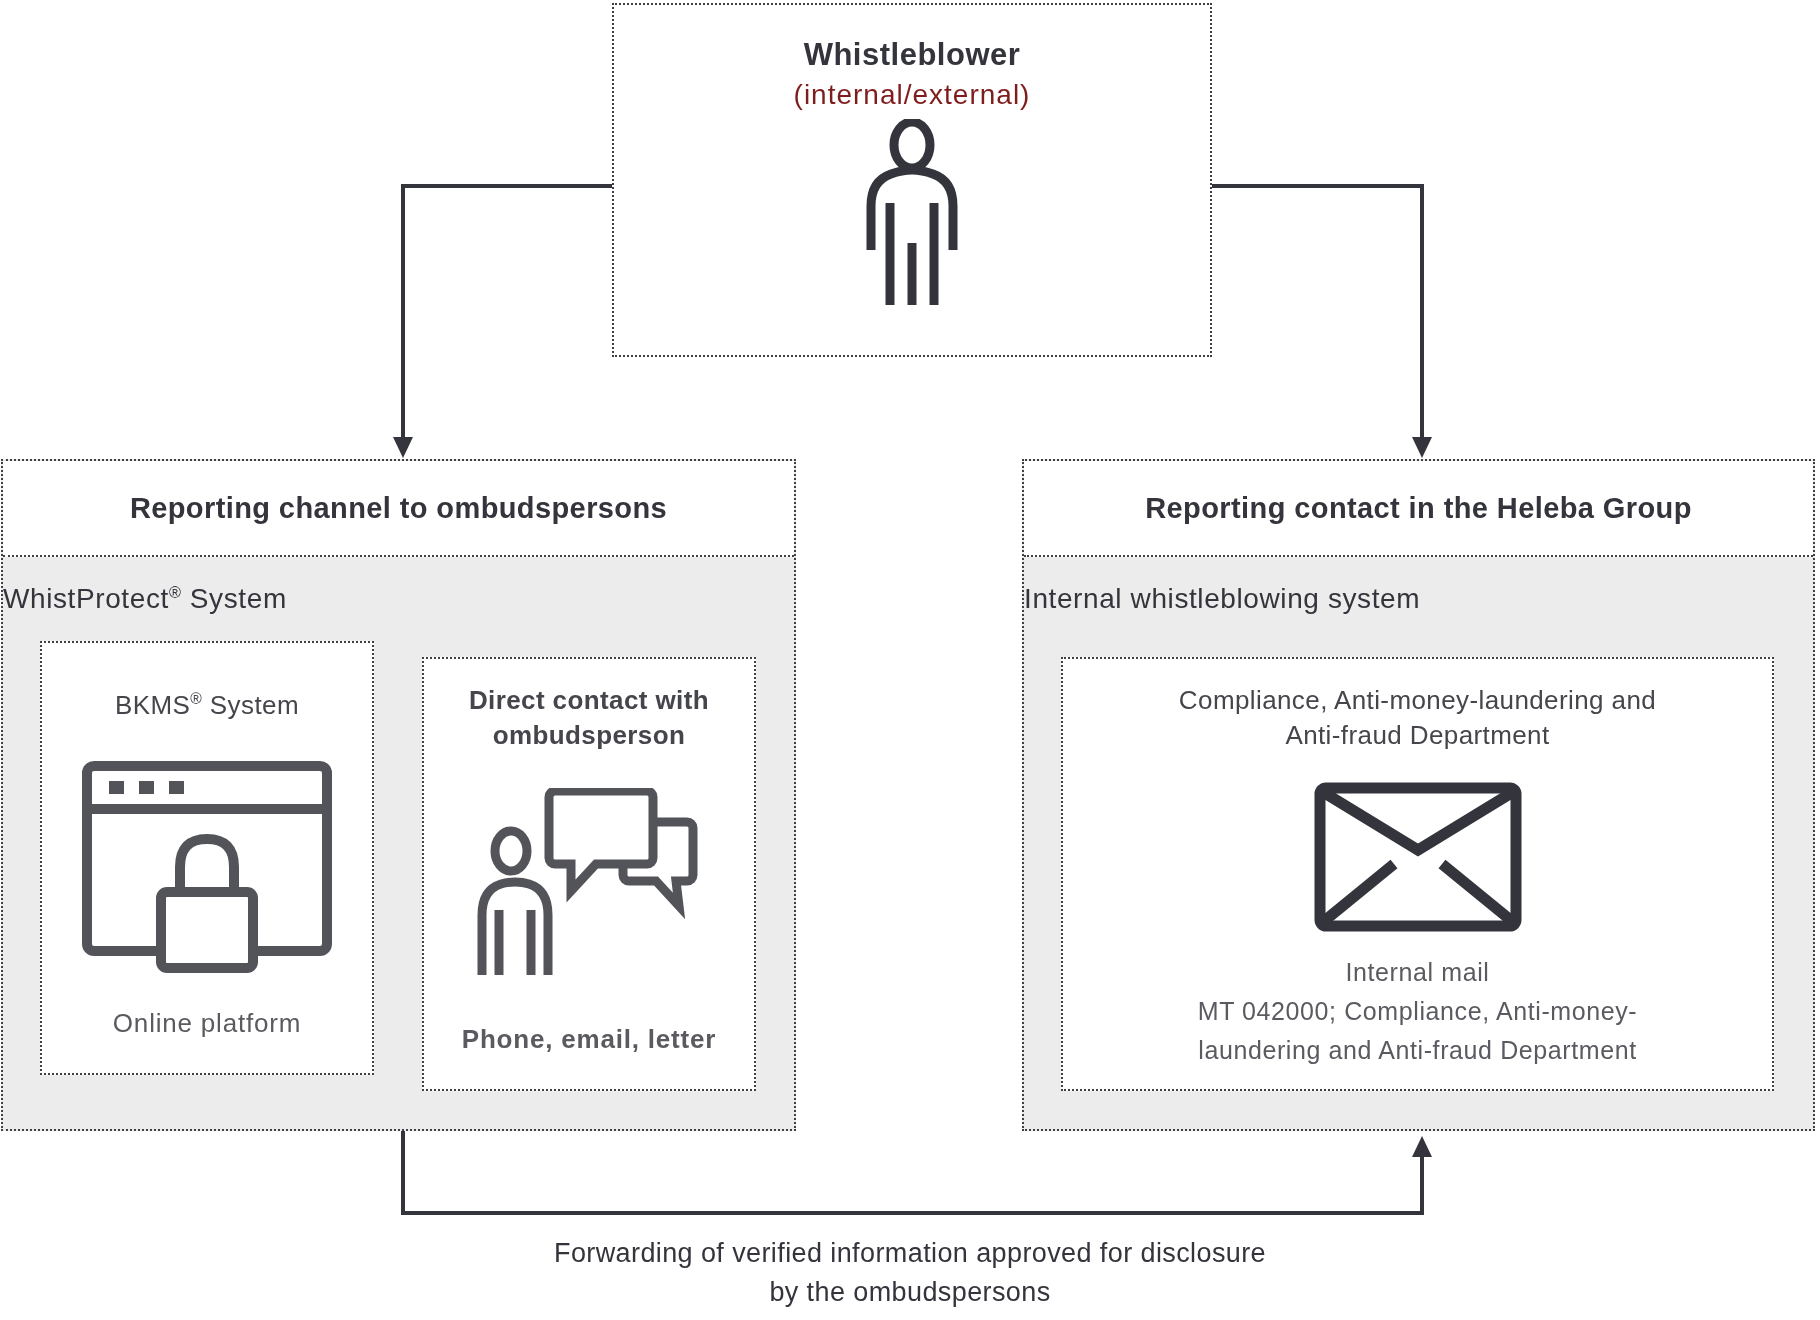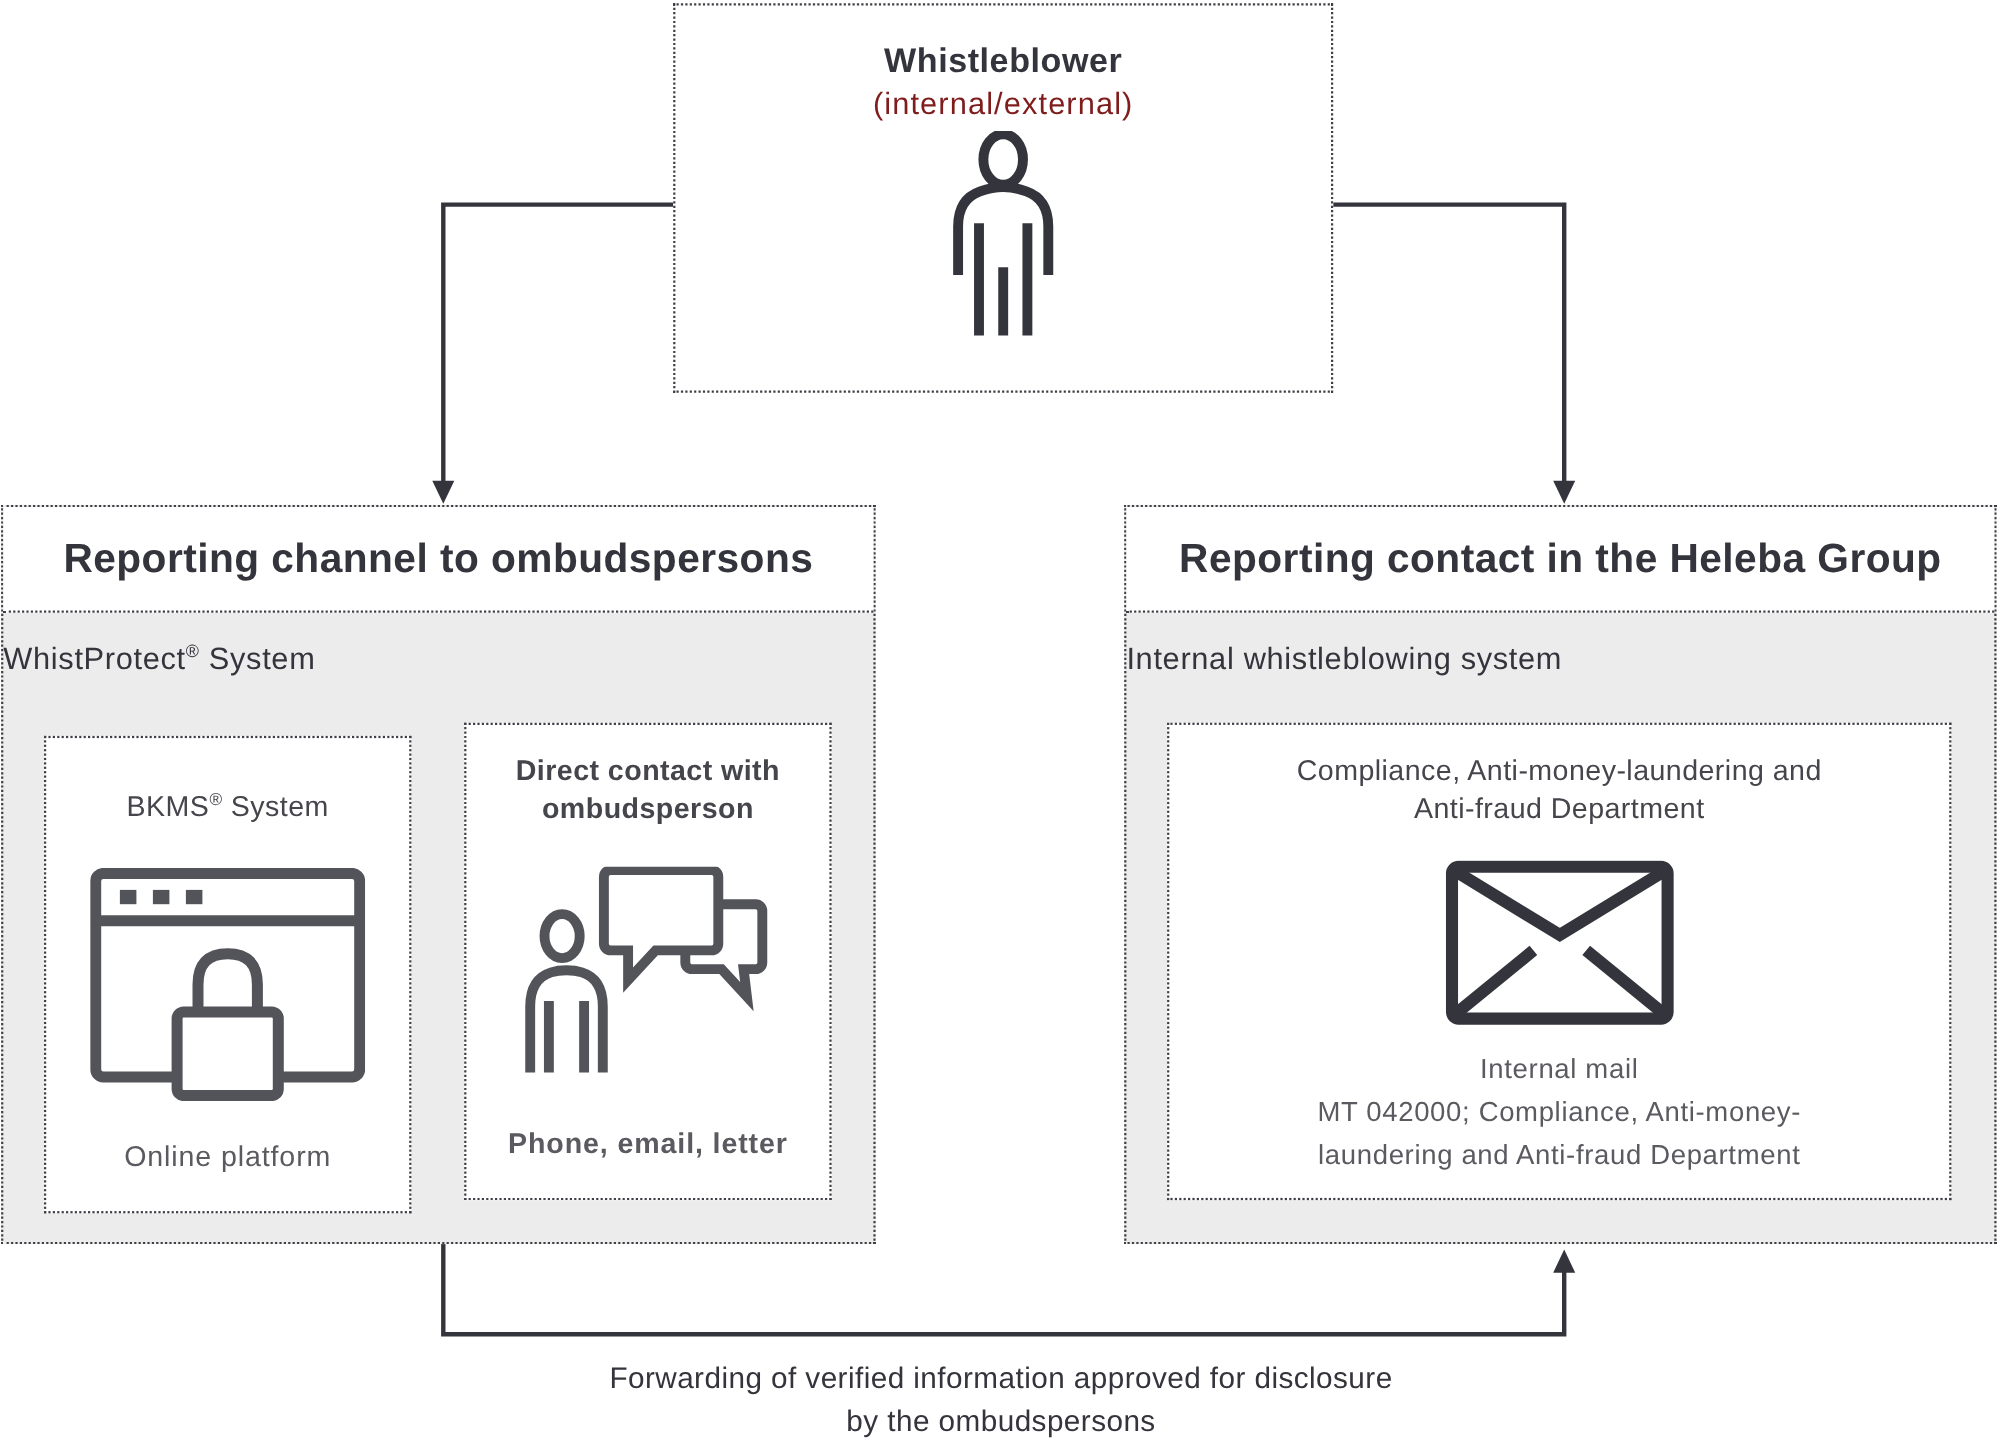--- a/index.html
+++ b/index.html
@@ -21,32 +21,32 @@
 
   
   .panel{
     position:absolute;border:2px dotted #3f3f46;box-sizing:border-box;background:#ececec;
   }
   .left-panel{left:1px;top:459px;width:795px;height:672px;}
   .right-panel{left:1022px;top:459px;width:793px;height:672px;}
   .panel-header{
     height:94px;background:#ffffff;border-bottom:2px dotted #3f3f46;
     display:flex;align-items:center;justify-content:center;
-    font-size:37px;font-weight:700;color:#34343c;letter-spacing:.4px;
+    font-size:29px;font-weight:700;color:#34343c;letter-spacing:.4px;
   }
   .panel-title{
     margin-top:26px;text-align:left;font-size:28px;font-weight:400;color:#34343c;letter-spacing:.6px;
   }
   .panel-title sup{font-size:58%;vertical-align:super;}
 
   .subbox{
     position:absolute;background:#ffffff;border:2px dotted #3f3f46;box-sizing:border-box;
     display:flex;flex-direction:column;align-items:center;
   }
-  .bkms-box{left:37px;top:208px;width:334px;height:434px;}
+  .bkms-box{left:37px;top:180px;width:334px;height:434px;}
   .direct-box{left:419px;top:196px;width:334px;height:434px;font-weight:bold;}
   .dept-box{left:37px;top:196px;width:713px;height:434px;}
 
   .subbox-title{
     height:118px;display:flex;flex-direction:column;align-items:center;justify-content:center;
     font-size:26px;color:#45454c;line-height:35px;text-align:center;letter-spacing:.4px;
   }
   .subbox-title sup{font-size:60%;vertical-align:super;}
   .icon-wrap{height:212px;display:flex;align-items:center;justify-content:center;}
   .dept-box .icon-wrap{height:160px;}

